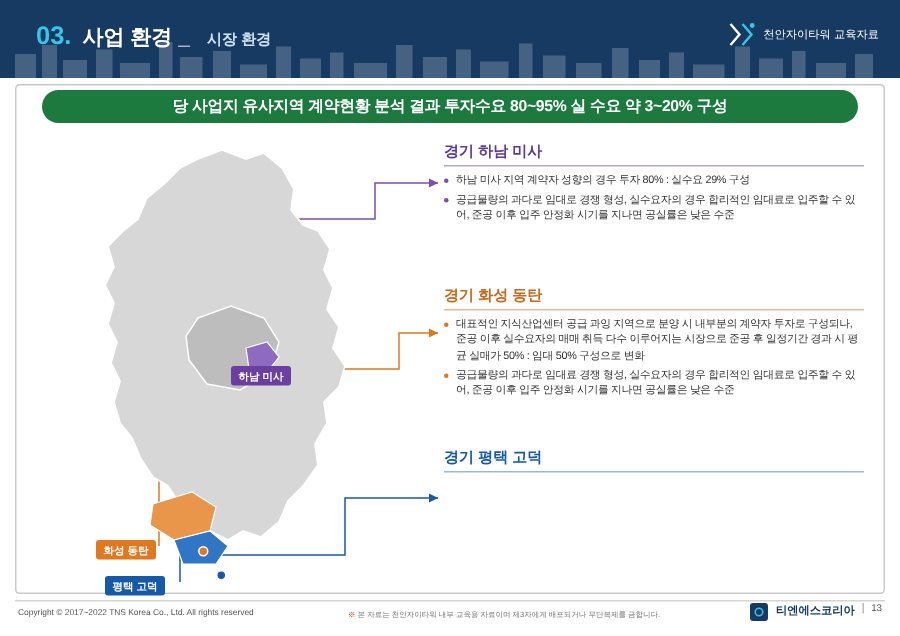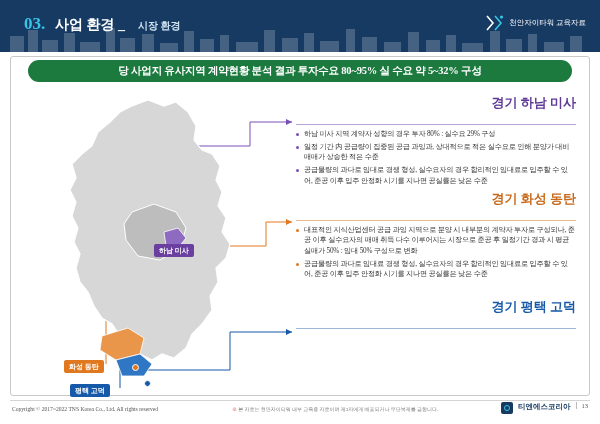--- a/index.html
+++ b/index.html
@@ -12,21 +12,20 @@
     background: #ffffff;
     font-family: "Liberation Sans", sans-serif;
     overflow: hidden;
   }
   .slide {
     position: relative;
     width: 600px;
     height: 424px;
     background: #ffffff;
     box-sizing: border-box;
-    font-family: Liberation Serif, serif;
   }
   
   .header {
     position: absolute;
     left: 0; top: 0;
     width: 600px; height: 52px;
     background: #173a63;
     overflow: hidden;
   }
   .header-skyline {
@@ -124,27 +123,26 @@
     border-radius: 50%;
     border: 1px solid #ffffff;
   }
   
   .card {
     position: absolute;
     left: 296px;
     width: 280px;
   }
   .card-title {
-    font-size: 13px;
+    font-size: 10px;
     font-weight: bold;
     color: #1b4f8a;
     border-bottom: 1px solid #9bb9d6;
-    padding-bottom: 12px;
+    padding-bottom: 2px;
     margin-bottom: 4px;
-    text-align: right;
   }
   .card-1 .card-title { color: #5f3a96; border-bottom-color: #b7a3d8; }
   .card-2 .card-title { color: #c8691a; border-bottom-color: #e8bb8c; }
   .card-3 .card-title { color: #1559a8; border-bottom-color: #9bb9d6; }
   .bullets { margin: 0; padding: 0; list-style: none; }
   .bullets li {
     position: relative;
     padding-left: 8px;
     font-size: 7.2px;
     line-height: 1.45;
@@ -271,21 +269,21 @@
           <circle cx="16.5" cy="4" r="1.6" fill="#35c6e8"></circle>
         </svg>
       </div>
       <div class="hdr-logo-text">천안자이타워 교육자료</div>
     </div>
   </div>
 
   <div class="frame"></div>
 
   <div class="title-band">
-    <span>당 사업지 유사지역 계약현황 분석 결과 투자수요 80~95% 실 수요 약 5~32% 구성</span>
+    <span>당 사업지 유사지역 계약현황 분석 결과 투자수요 80~95% 실 수요 약 3~20% 구성</span>
   </div>
 
   <svg class="connectors">
     <path d="M166 146 L250 146 L250 122 L292 122" stroke="#7a4fb5" stroke-width="1" fill="none"></path>
     <polygon points="292,122 286,119 286,125" fill="#7a4fb5"></polygon>
     <path d="M106 364 L106 246 L266 246 L266 222 L292 222" stroke="#e07820" stroke-width="1" fill="none"></path>
     <polygon points="292,222 286,219 286,225" fill="#e07820"></polygon>
     <path d="M120 388 L120 370 L230 370 L230 332 L292 332" stroke="#1559a8" stroke-width="1" fill="none"></path>
     <polygon points="292,332 286,329 286,335" fill="#1559a8"></polygon>
   </svg>
@@ -311,21 +309,20 @@
     <div class="map-dot" style="left:108px; top:288px; background:#1559a8;"></div>
     <div class="map-label lbl-hanam">하남 미사</div>
     <div class="map-label lbl-hwaseong">화성 동탄</div>
     <div class="map-label lbl-pyeongtaek">평택 고덕</div>
   </div>
 
   <div class="card card-1">
     <div class="card-title">경기 하남 미사</div>
     <ul class="bullets">
       <li>하남 미사 지역 계약자 성향의 경우 투자 80% : 실수요 29% 구성</li>
-      <li>일정 기간 内 공급량이 집중된 공급 과잉과, 상대적으로 적은 실수요로 인해 분양가 대비 매매가 상승한 적은 수준</li>
       <li>공급물량의 과다로 임대로 경쟁 형성, 실수요자의 경우 합리적인 임대료로 입주할 수 있어, 준공 이후 입주 안정화 시기를 지나면 공실률은 낮은 수준</li>
     </ul>
   </div>
 
   <div class="card card-2">
     <div class="card-title">경기 화성 동탄</div>
     <ul class="bullets">
       <li>대표적인 지식산업센터 공급 과잉 지역으로 분양 시 내부분의 계약자 투자로 구성되나, 준공 이후 실수요자의 매매 취득 다수 이루어지는 시장으로 준공 후 일정기간 경과 시 평균 실매가 50% : 임대 50% 구성으로 변화</li>
       <li>공급물량의 과다로 임대료 경쟁 형성, 실수요자의 경우 합리적인 임대료로 입주할 수 있어, 준공 이후 입주 안정화 시기를 지나면 공실률은 낮은 수준</li>
     </ul>

